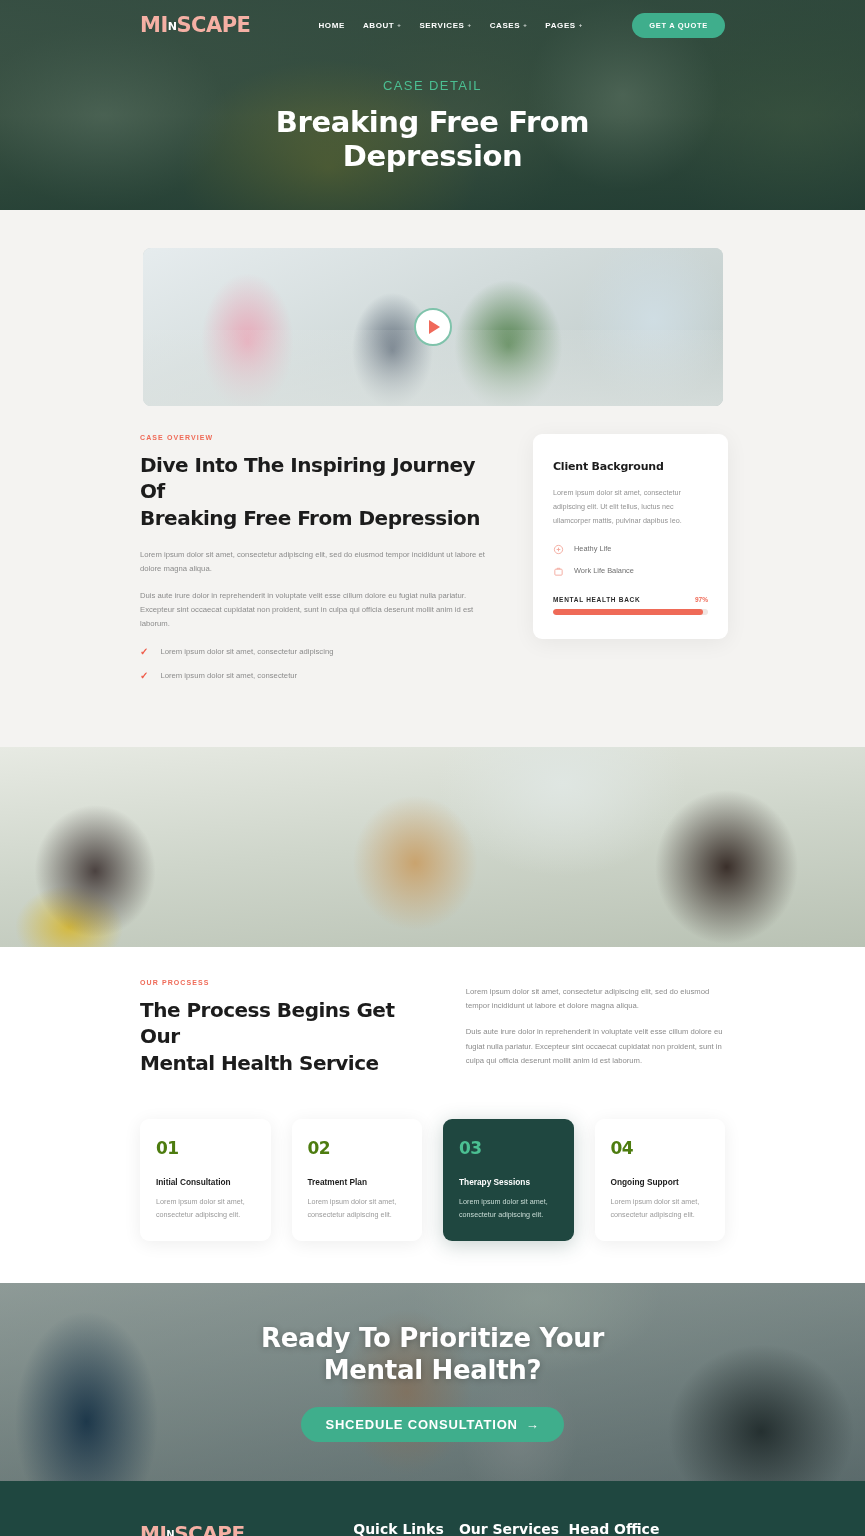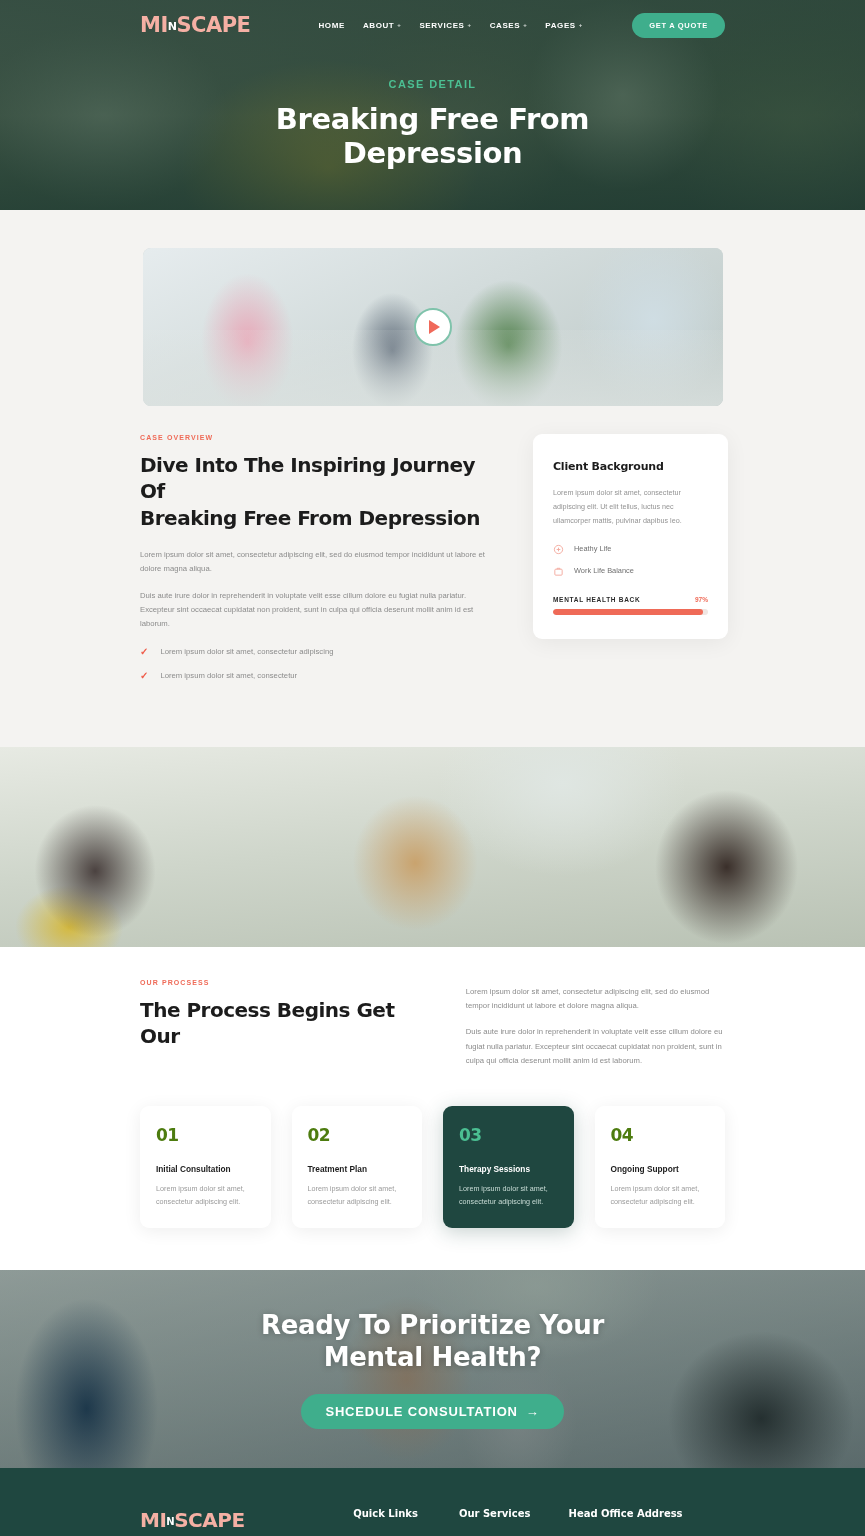--- a/index.html
+++ b/index.html
@@ -82,22 +82,22 @@
     cursor: pointer;
     font-family: "Liberation Sans", sans-serif;
   }
   .hero-text {
     position: relative; z-index: 5;
     text-align: center;
     margin-top: 38px;
   }
   .eyebrow-green {
     color: #4bbf92;
-    font-size: 11px;
-    font-weight: 700;
+    font-size: 13px;
+    font-weight: 400;
     letter-spacing: 1.4px;
     margin-bottom: 12px;
   }
   .hero-title {
     color: #ffffff;
     font-family: "DejaVu Sans", sans-serif;
     font-size: 29px;
     font-weight: 700;
     line-height: 1.18;
     letter-spacing: -0.4px;
@@ -324,21 +324,21 @@
   .f-logo {
     font-family: "DejaVu Sans", sans-serif;
     font-weight: 700; font-size: 20px; color: #f5b0a4;
     letter-spacing: -0.5px; margin-bottom: 13px;
   }
   .f-logo .mini-n { font-size: 10px; color: #ffffff; position: relative; top: -2px; }
   .f-col { width: 108px; }
   .f-col.addr { width: 160px; margin-left: 4px; }
   .f-head {
     font-family: "DejaVu Sans", sans-serif;
-    font-size: 10px; font-weight: 700; color: #ffffff; margin-bottom: 15px;
+    font-size: 14px; font-weight: 700; color: #ffffff; margin-bottom: 15px;
   }
 </style>
 </head>
 <body>
 
 <div class="wrap">
 
   <section class="hero">
     <div class="hero-photo"></div>
     <div class="hero-overlay"></div>
@@ -444,20 +444,21 @@
   </section>
 
   <section class="wide-photo"></section>
 
   <section class="process-sec">
     <div class="proc-top">
       <div class="proc-left">
         <div class="eyebrow-red">OUR PROCSESS</div>
         <h2 class="sec-title">
           <span>The Process Begins Get Our</span><br>
+          <span>Mental Health Service</span>
         </h2>
       </div>
       <div class="proc-right">
         <p class="body-p">Lorem ipsum dolor sit amet, consectetur adipiscing elit, sed do eiusmod tempor incididunt ut labore et dolore magna aliqua.</p>
         <p class="body-p">Duis aute irure dolor in reprehenderit in voluptate velit esse cillum dolore eu fugiat nulla pariatur. Excepteur sint occaecat cupidatat non proident, sunt in culpa qui officia deserunt mollit anim id est laborum.</p>
       </div>
     </div>
 
     <div class="proc-cards">
       <div class="pcard">

